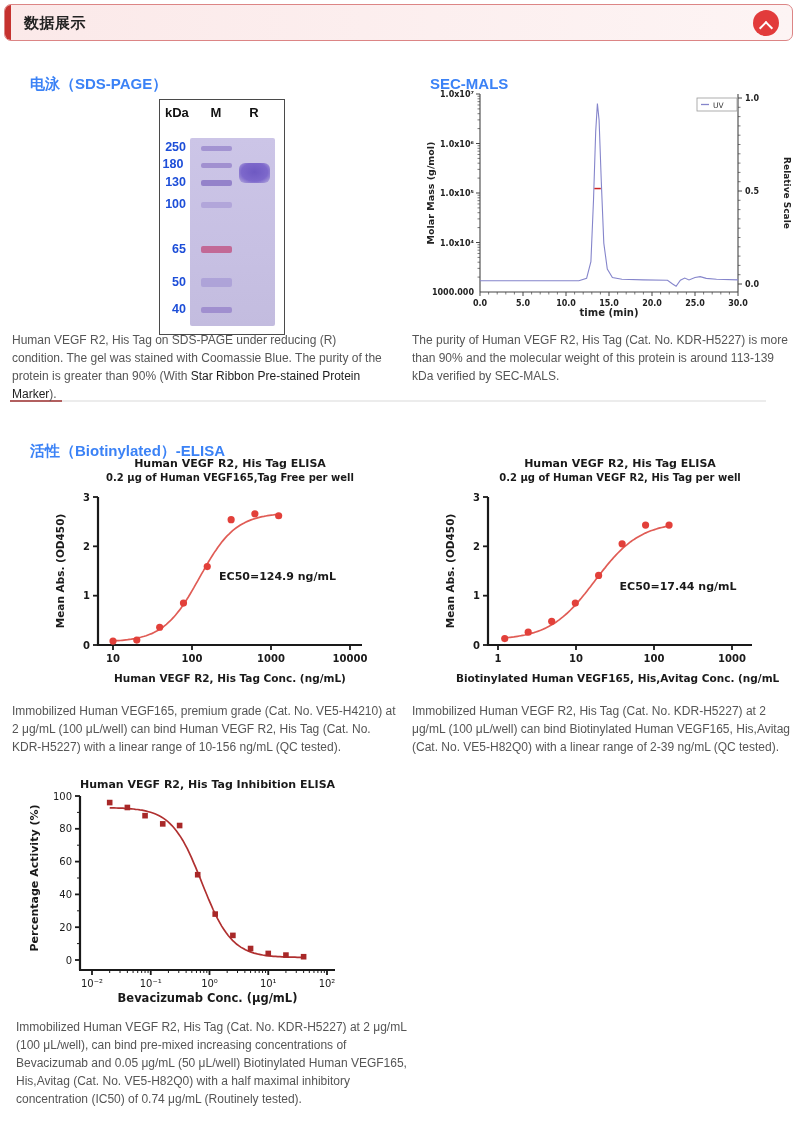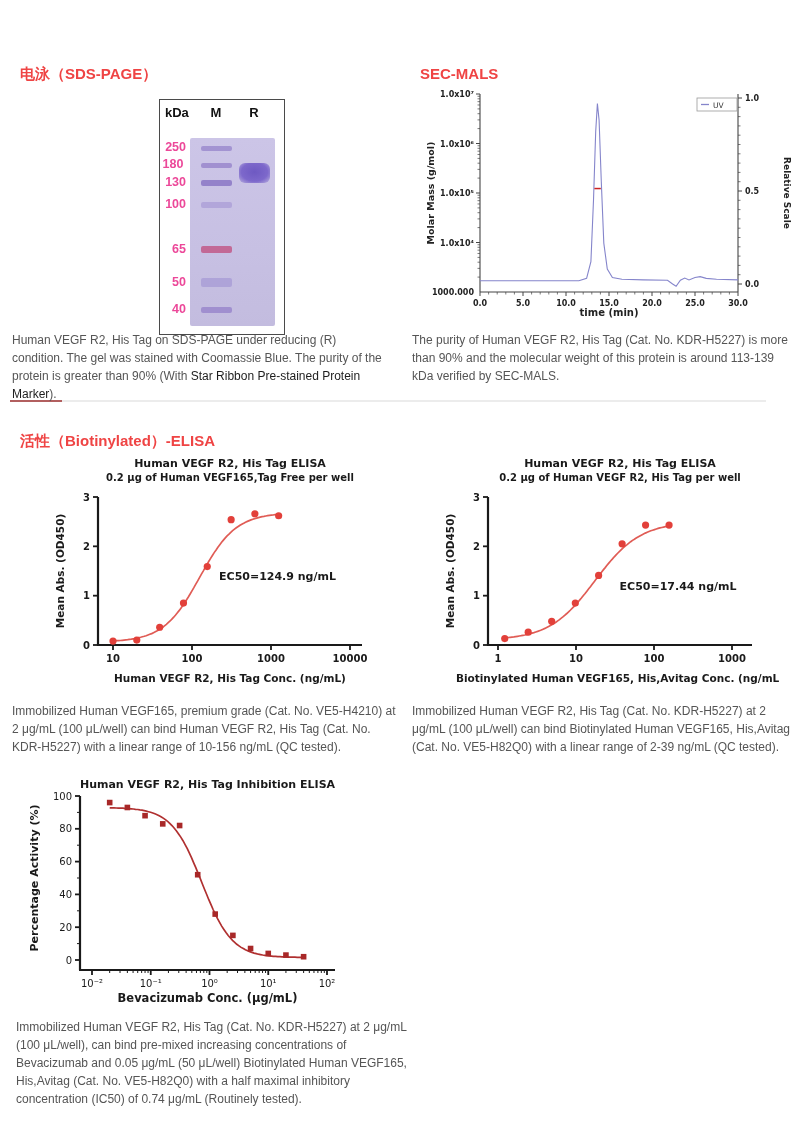--- a/index.html
+++ b/index.html
@@ -10,54 +10,61 @@
   .panel-header{position:absolute;left:4px;top:4px;width:789px;height:37px;box-sizing:border-box;
     border:1px solid var(--hdr-border,#dc8585);border-radius:7px;
     background:linear-gradient(to right,var(--hdr-from,#fbe9e9),var(--hdr-to,#fdf4f4));overflow:hidden;z-index:3;}
   .accent{position:absolute;left:0;top:0;width:6px;height:100%;background:var(--accent,#c5322f);}
   .panel-header h1{margin:9px 0 0 19px;font-size:15px;color:#222;font-weight:bold;letter-spacing:.5px;}
   .collapse-btn{position:absolute;right:13px;top:5px;width:26px;height:26px;border-radius:50%;
     background:var(--btn,#e23b3b);border:none;cursor:pointer;padding:0;}
   .chev{display:block;width:8px;height:8px;border:solid #fff;border-width:2.5px 2.5px 0 0;
     transform:rotate(-45deg);margin:10px auto 0;}
 
-  .sec-title{position:absolute;margin:8px;font-size:15px;font-weight:bold;color:#ef4444;z-index:2;}
+  .sec-title{position:absolute;margin:18px;font-size:15px;font-weight:bold;color:#3b82f6;z-index:2;}
   .caption{position:absolute;margin:0;font-size:12px;line-height:1.5;color:#555;z-index:2;}
   .caption .dark{color:#1d1d1d;}
 
   .divider{position:absolute;left:10px;top:400px;width:756px;height:2px;background:#ececec;z-index:1;}
   .divider-accent{position:absolute;left:0;top:0;width:52px;height:2px;background:#b25f5f;display:block;}
 
   
   .gel{position:absolute;left:147px;top:87px;width:124px;height:234px;margin:12px;background:#fff;
     border:1.5px solid #4a4a4a;z-index:2;}
   .gel-h{position:absolute;top:5px;font-weight:bold;font-size:13px;color:#111;}
   .gel-body{position:absolute;left:30px;top:38px;width:85px;height:188px;border-radius:2px;
     background:linear-gradient(180deg,#ccc5e7 0%,#c7c0e3 60%,#c3bcdf 100%);}
   .band{position:absolute;left:11px;width:31px;border-radius:2px;filter:blur(.6px);}
-  .ladder-label{position:absolute;left:0;width:26px;text-align:right;font-weight:bold;font-size:12.5px;color:#ec4899;}
+  .ladder-label{position:absolute;left:0;width:26px;text-align:right;font-weight:bold;font-size:12.5px;color:#1d4ed8;}
   .r-band{position:absolute;left:49px;top:25px;width:31px;height:20px;border-radius:6px;
     background:radial-gradient(ellipse at 50% 45%,#6e59c2 0%,#7d68cb 60%,rgba(150,135,210,.25) 100%);
     filter:blur(.7px);}
 
   .chart{position:absolute;z-index:2;}
   .chart svg{display:block;}
 
   
   .watermark{position:absolute;left:48px;top:832px;z-index:0;color:#ececec;pointer-events:none;}
   .wm1{font-size:23px;font-weight:bold;letter-spacing:9px;margin:0 0 0 88px;}
   .wm2{font-size:116px;font-weight:bold;line-height:.82;letter-spacing:1px;}
   .ring{display:inline-block;width:20px;height:20px;border:9px solid #ececec;border-radius:50%;
     vertical-align:58px;margin-left:8px;}
 </style>
 </head>
 <body>
 
 <div class="page">
 
+  <header class="panel-header">
+    <span class="accent"></span>
+    <h1>数据展示</h1>
+    <button class="collapse-btn">
+      <span class="chev"></span>
+    </button>
+  </header>
 
   <h2 class="sec-title" style="left:12px;top:57px;">电泳（SDS-PAGE）</h2>
   <h2 class="sec-title" style="left:412px;top:57px;">SEC-MALS</h2>
 
   <figure class="gel">
     <span class="gel-h" style="left:5px;">kDa</span>
     <span class="gel-h" style="left:48px;width:16px;text-align:center;">M</span>
     <span class="gel-h" style="left:86px;width:16px;text-align:center;">R</span>
     <div class="gel-body" id="gel-body">
       <div class="r-band"></div>

